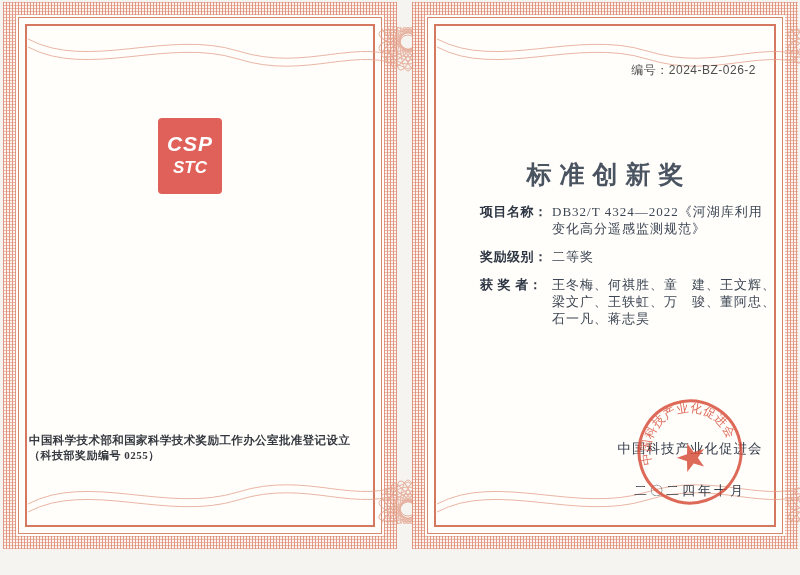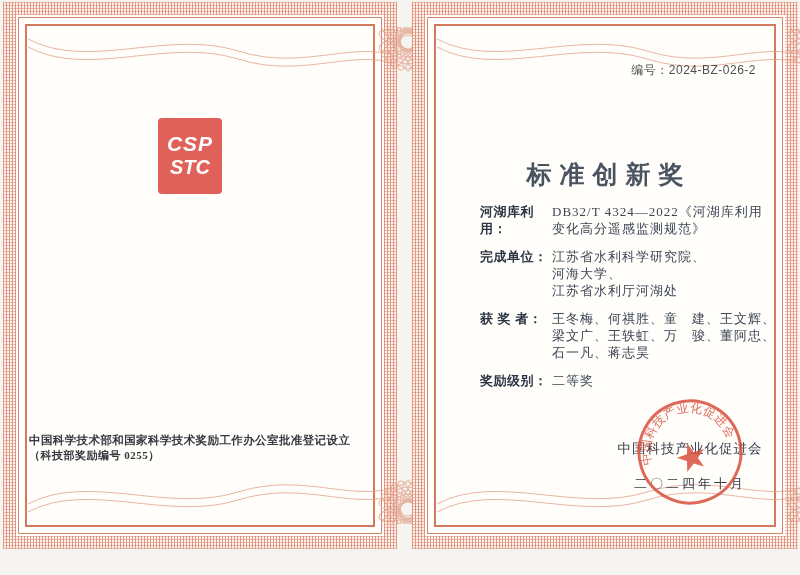--- a/index.html
+++ b/index.html
@@ -25,21 +25,21 @@
   .swag-bottom{bottom:25px;transform:scaleY(-1);}
 
   
   .logo{
     position:absolute;left:155px;top:116px;width:64px;height:76px;
     background:#e0605a;border-radius:4px;color:#fff;
     display:flex;flex-direction:column;align-items:center;justify-content:center;
     font-family:"Liberation Sans", sans-serif;font-weight:bold;font-style:italic;
   }
   .logo-l1{font-size:21px;line-height:23px;letter-spacing:1px;}
-  .logo-l2{font-size:20px;line-height:25px;}
+  .logo-l2{font-size:17px;line-height:25px;}
   .body-text{
     position:absolute;left:56px;right:30px;top:244px;
     font-size:19px;line-height:34px;letter-spacing:5px;
     color:#39424f;text-indent:2.2em;white-space:pre-line;
   }
   .footer{position:absolute;left:26px;right:26px;top:431px;text-align:left;color:#35393f;}
   .footer-l1{font-size:11.5px;font-weight:bold;letter-spacing:.4px;}
   .footer-l2{font-size:11px;font-weight:bold;letter-spacing:.5px;}
 
   
@@ -54,21 +54,21 @@
   }
   .fields{position:absolute;left:68px;right:20px;top:201px;font-size:13px;line-height:17px;color:#3d4654;}
   .field{display:flex;margin-bottom:11px;}
   .flabel{
     flex:none;width:68px;margin-right:4px;
     font-family:"Liberation Sans", sans-serif;font-weight:bold;color:#2e3644;letter-spacing:.5px;
   }
   .fvalue{white-space:pre-line;letter-spacing:1px;}
   .issuer-block{position:absolute;left:168px;top:438px;width:220px;text-align:center;color:#343c49;z-index:2;}
   .issuer{font-size:13.5px;letter-spacing:1px;}
-  .cert-date{font-size:13px;margin-top:17px;letter-spacing:3px;}
+  .cert-date{font-size:13px;margin-top:24px;letter-spacing:3px;}
   .seal{position:absolute;left:222px;top:394px;width:112px;height:112px;z-index:3;opacity:.85;pointer-events:none;}
 </style>
 </head>
 <body>
 
 <svg width="0" height="0" style="position:absolute" aria-hidden="true">
   <defs>
     <g id="swag-pattern" fill="none" stroke="#e3a28d" stroke-width="1">
       <path d="M0,12 C60,44 140,2 210,24 C280,46 330,8 380,34 C430,8 480,46 550,24 C620,2 700,44 760,12"></path>
       <path d="M0,20 C60,52 140,10 210,32 C280,54 330,16 380,42 C430,16 480,54 550,32 C620,10 700,52 760,20"></path>
@@ -123,39 +123,33 @@
   <svg class="swag swag-bottom" viewBox="0 0 760 58" preserveAspectRatio="none">
       <use href="#swag-pattern"></use>
     </svg>
 
   <div class="serial">编号：2024-BZ-026-2</div>
 
   <div class="cert-title">标准创新奖</div>
 
   <div class="fields">
     <div class="field">
-      <div class="flabel">河湖库利用：</div>
+      <div class="flabel">项目名称：</div>
       <div class="fvalue">DB32/T 4324—2022《河湖库利用
 变化高分遥感监测规范》</div>
     </div>
     <div class="field">
-      <div class="flabel">完成单位：</div>
-      <div class="fvalue">江苏省水利科学研究院、
-河海大学、
-江苏省水利厅河湖处</div>
+      <div class="flabel">奖励级别：</div>
+      <div class="fvalue">二等奖</div>
     </div>
     <div class="field">
       <div class="flabel">获 奖 者：</div>
       <div class="fvalue">王冬梅、何祺胜、童　建、王文辉、
 梁文广、王轶虹、万　骏、董阿忠、
 石一凡、蒋志昊</div>
-    </div>
-    <div class="field">
-      <div class="flabel">奖励级别：</div>
-      <div class="fvalue">二等奖</div>
     </div>
   </div>
 
   <div class="issuer-block">
     <div class="issuer">中国科技产业化促进会</div>
     <div class="cert-date">二〇二四年十月</div>
   </div>
 
   <svg class="seal" viewBox="0 0 112 112">
     <g transform="rotate(-18 56 56)">

